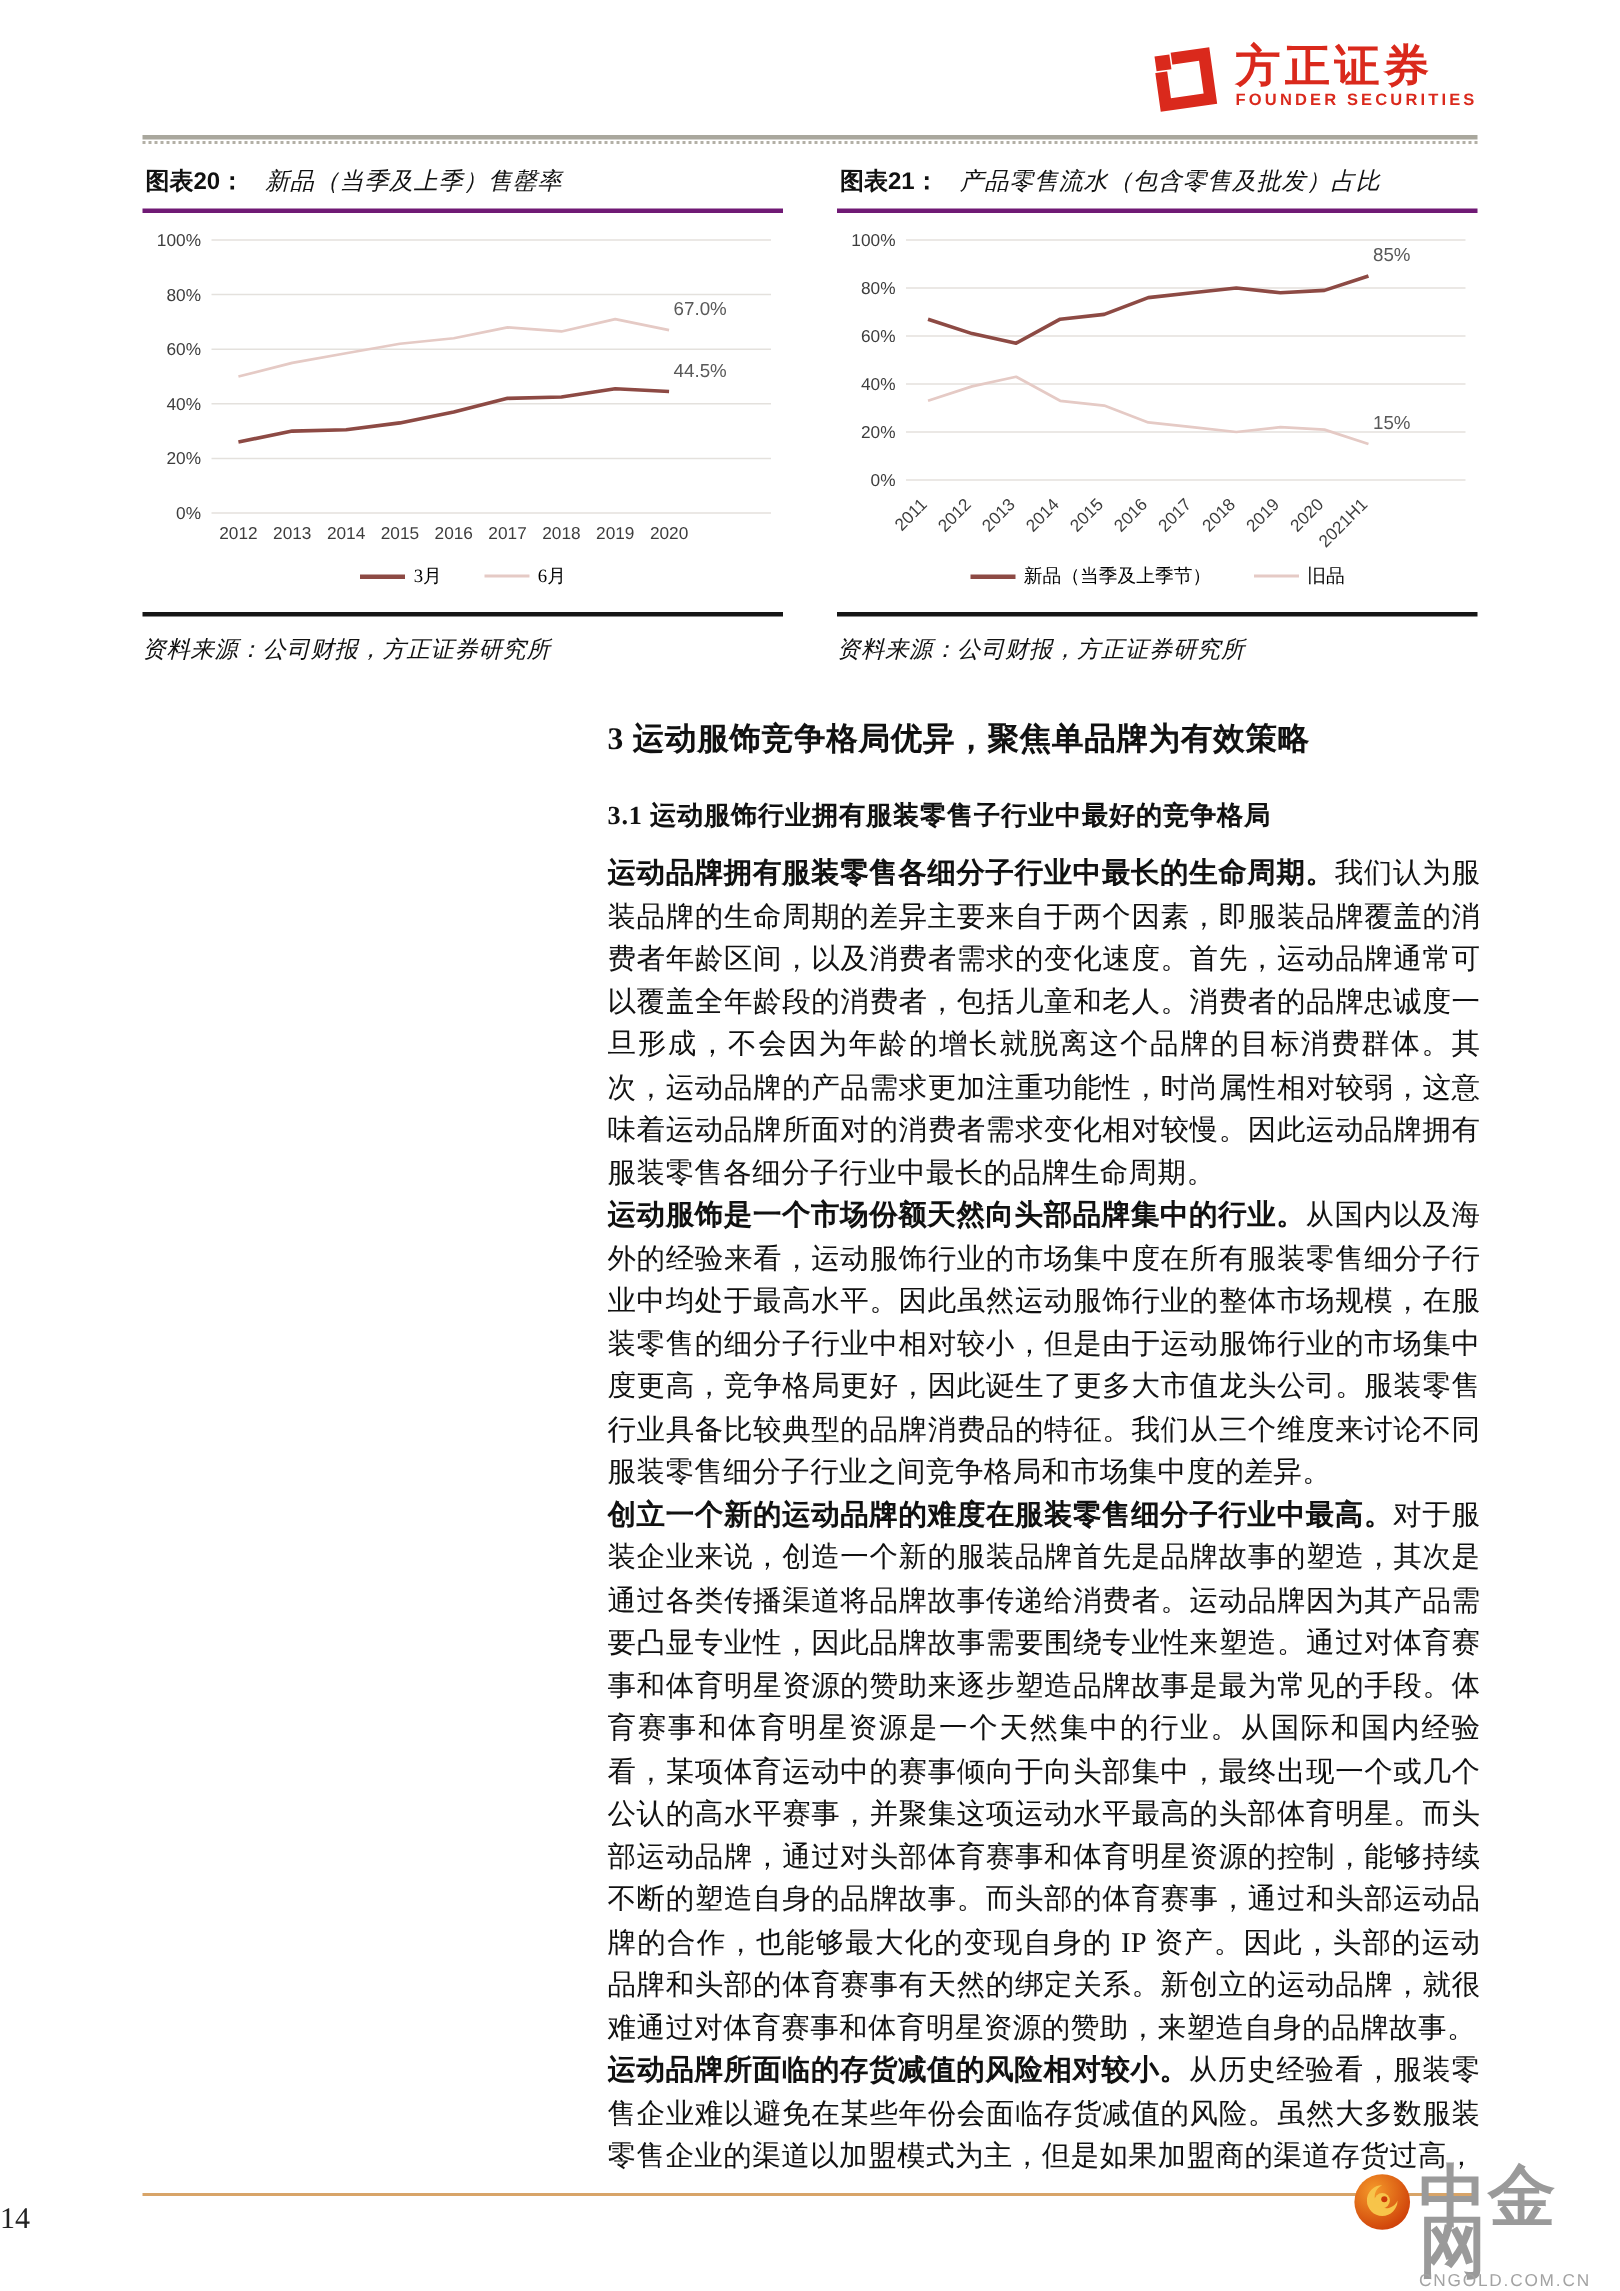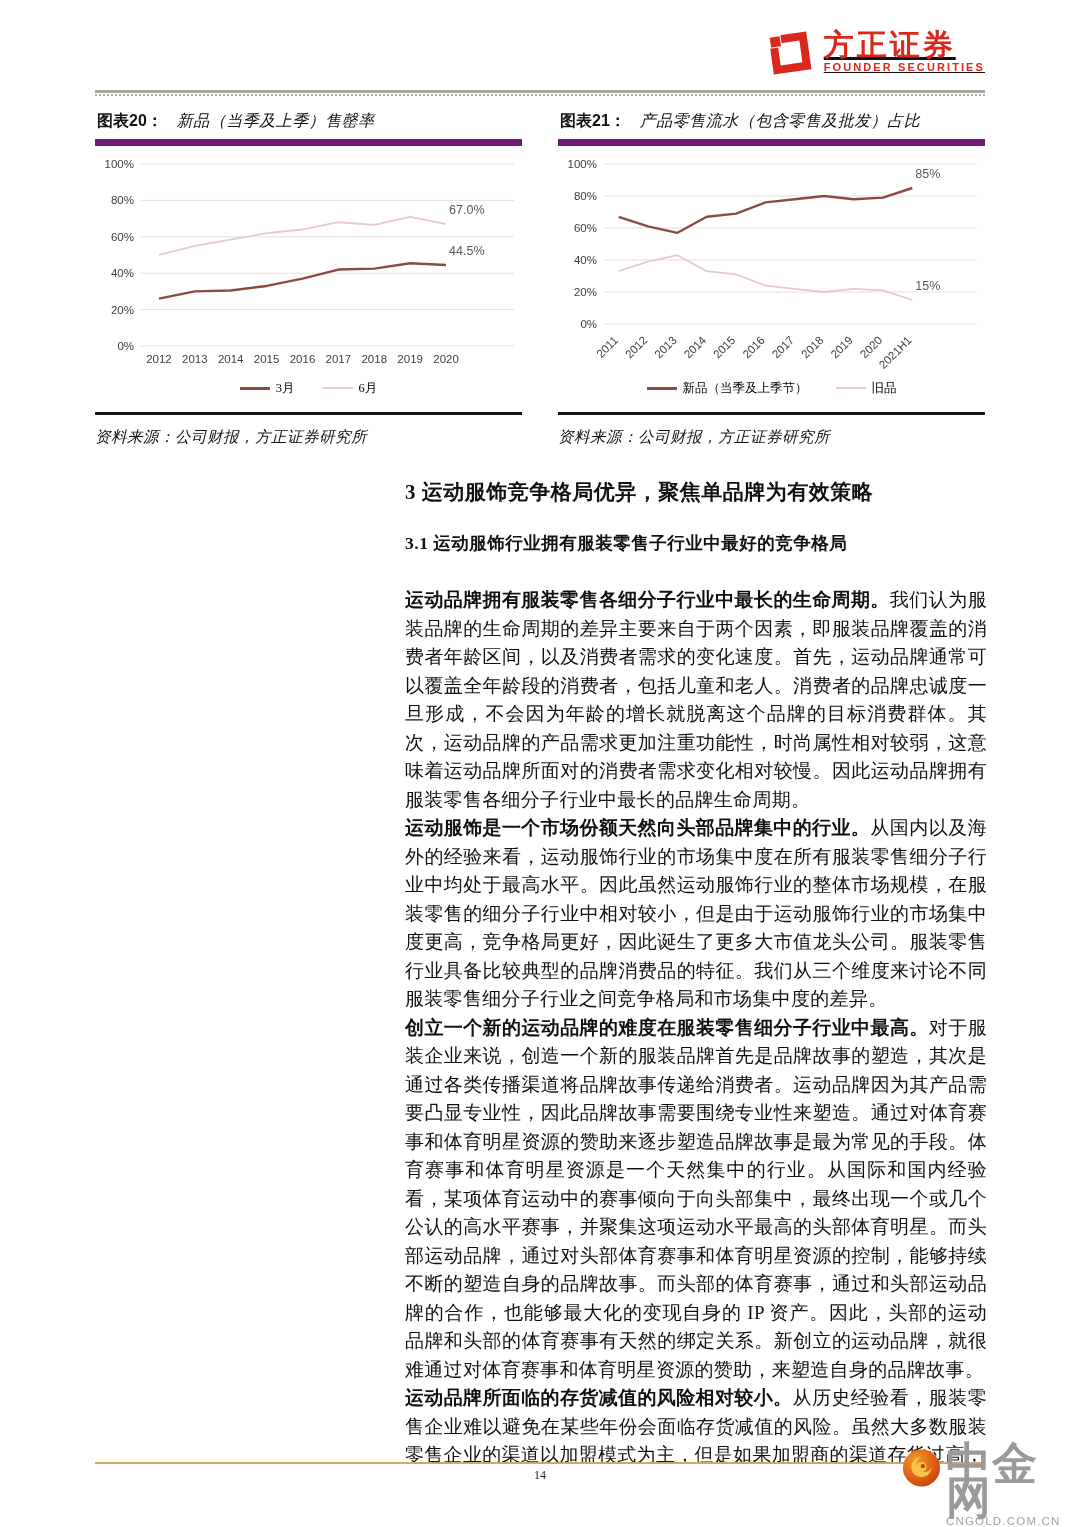--- a/index.html
+++ b/index.html
@@ -1,48 +1,48 @@
 <!DOCTYPE html>
 <html><head>
 <meta charset="utf-8">
 <style>
   * { box-sizing: border-box; margin: 0; padding: 0; }
   body { width: 1080px; height: 1527px; background: #fff; font-family: "Liberation Serif", serif; color: #111; }
   .page { position: relative; width: 1080px; height: 1527px; background: #fff; overflow: hidden; }
 
   
-  .header { position: absolute; top: 26px; left: 95px; right: 95px; display: flex; justify-content: flex-end; text-decoration: underline; }
+  .header { position: absolute; top: 26px; left: 95px; right: 95px; display: flex; justify-content: flex-end; }
   .logo { display: flex; align-items: center; gap: 9px; }
   .logo-text .cn { color: #DA291C; font-weight: bold; font-size: 30px; line-height: 32px; letter-spacing: 3px; font-family: "Liberation Sans", sans-serif; }
   .logo-text .en { color: #DA291C; font-weight: bold; font-size: 11px; letter-spacing: 2.1px; font-family: "Liberation Sans", sans-serif; }
   .header-rule { position: absolute; top: 90px; left: 95px; right: 95px; border-top: 3px solid #a9a79d; height: 6px; border-bottom: 2px dotted #b3b0a6; }
 
   
   .figures { position: absolute; top: 108px; left: 95px; display: flex; gap: 36px; }
   .figure { width: 427px; }
-  .fig-title { display: flex; align-items: baseline; padding: 3px 2px 7px 2px; border-bottom: 7px solid #701a75; font-size: 16px; }
+  .fig-title { display: flex; align-items: baseline; padding: 3px 2px 7px 2px; border-bottom: 3px solid #701a75; font-size: 16px; }
   .fig-tag { font-family: "Liberation Sans", sans-serif; font-weight: bold; margin-right: 14px; white-space: nowrap; }
   .fig-name { font-style: italic; letter-spacing: 0.5px; }
   .chart { display: block; margin-top: 4px; }
   .legend { display: flex; justify-content: center; align-items: center; gap: 28px; font-size: 12.5px; color: #000000; height: 20px; }
   .legend-item { display: inline-flex; align-items: center; gap: 6px; }
   .legend-mark { display: inline-block; width: 30px; }
   .fig-rule { border-top: 3px solid #161616; margin-top: 14px; }
   .fig-source { font-style: italic; font-size: 15.5px; margin-top: 12px; letter-spacing: 0.5px; }
 
   
   .content { position: absolute; left: 405px; top: 478px; width: 582px; height: 990px; overflow: hidden; }
   .content h2 { font-size: 21px; font-weight: bold; letter-spacing: 0.5px; margin-bottom: 25px; }
-  .content h3 { font-size: 17.5px; font-weight: bold; letter-spacing: 0.5px; margin-bottom: 31px; }
+  .content h3 { font-size: 17.5px; font-weight: bold; letter-spacing: 0.5px; margin-bottom: 14px; }
   .content p { font-size: 19px; line-height: 28.5px; text-align: justify; letter-spacing: 0.3px; }
   .content p b { letter-spacing: 0.2px; }
 
   
   .footer-rule { position: absolute; top: 1462px; left: 95px; width: 890px; border-top: 2px solid #d8a468; }
-  .page-number { position: absolute; top: 1468px; left: 0; width: 1080px; text-align: center; font-size: 12px; color: #222; }
+  .page-number { position: absolute; top: 1468px; left: 0; width: 1080px; font-size: 20px; color: #222; }
 
   
   .watermark { position: absolute; top: 1447px; right: 6px; width: 172px; }
   .wm-top { display: flex; align-items: flex-start; gap: 5px; }
   .wm-name { font-size: 45px; line-height: 34px; font-weight: bold; color: #9a9a9a; letter-spacing: 1px; }
   .wm-domain { font-size: 11.5px; color: #a3a3a3; letter-spacing: 1.2px; font-family: "Liberation Sans", sans-serif; margin-top: 0px; }
   .wm-tagline { font-size: 12px; color: #0c4a6e; letter-spacing: 5px; margin-top: 3px; white-space: nowrap; }
 </style>
 </head>
 <body>

